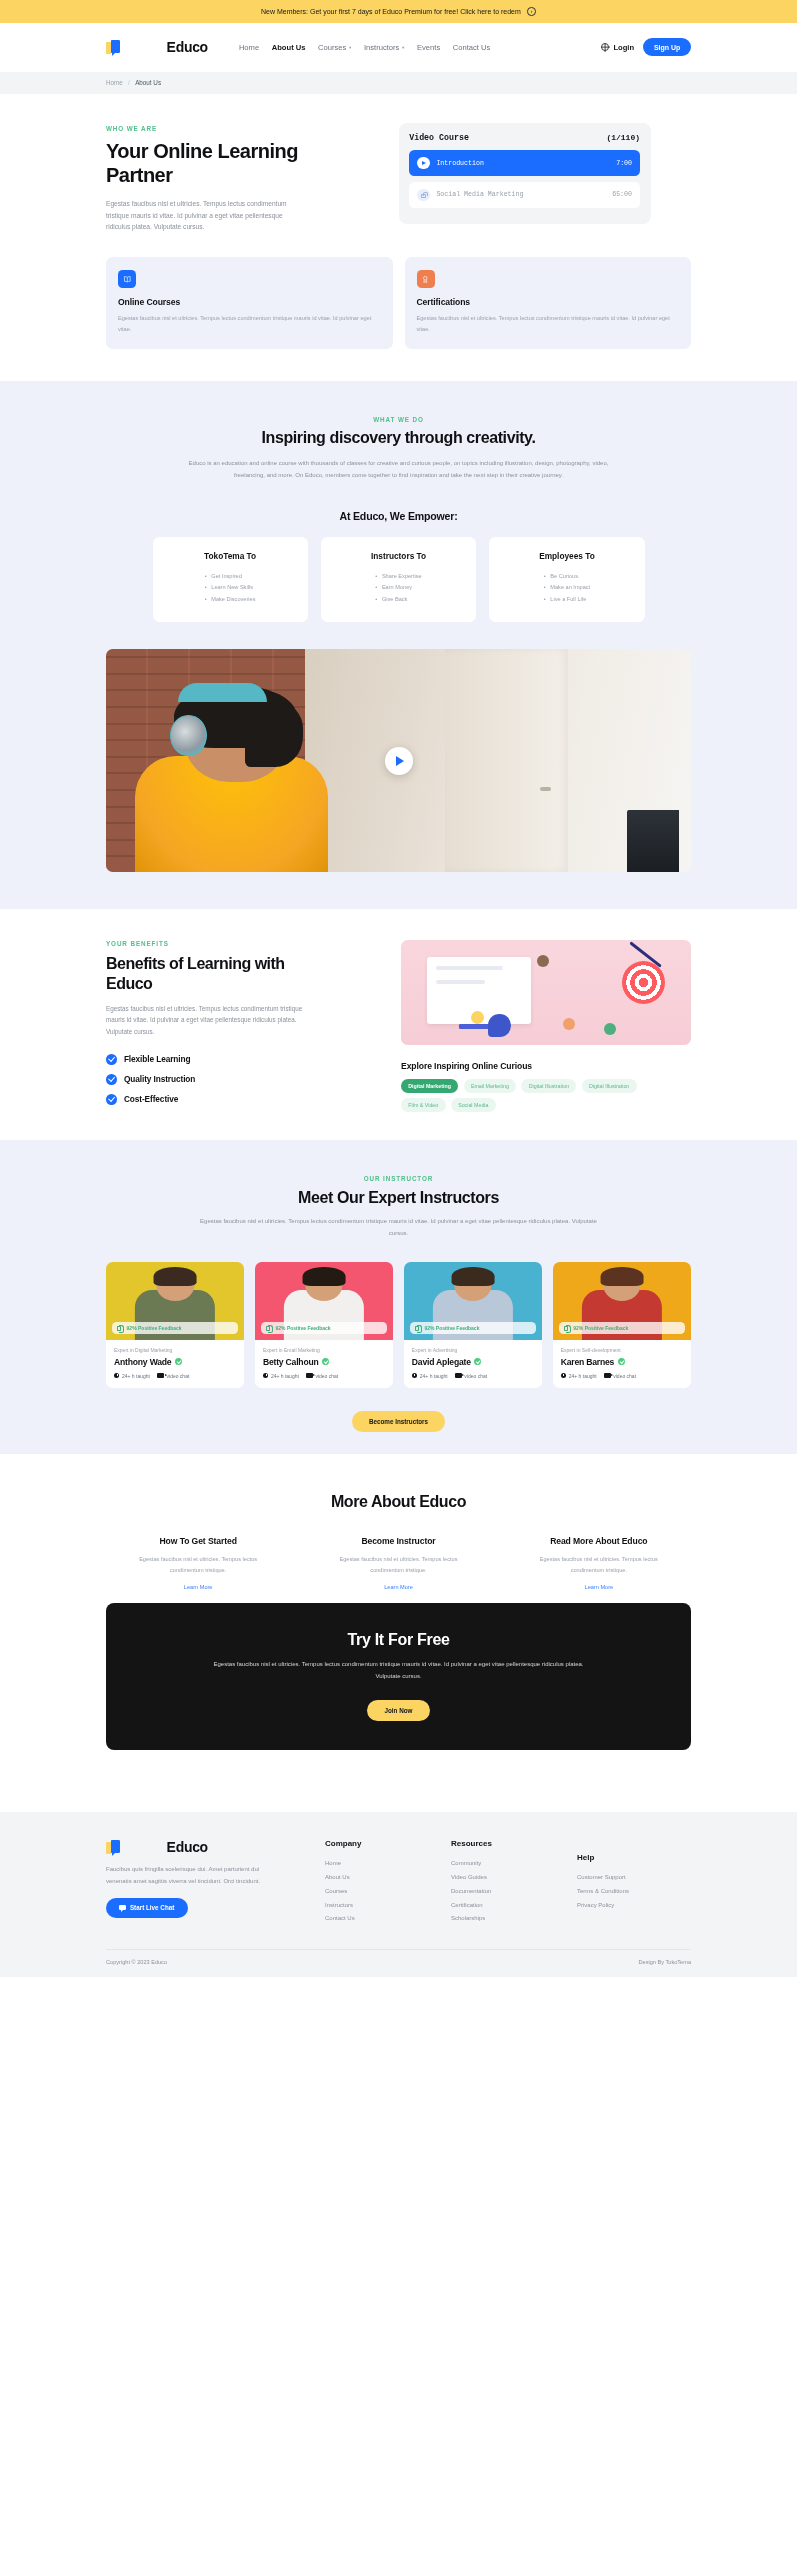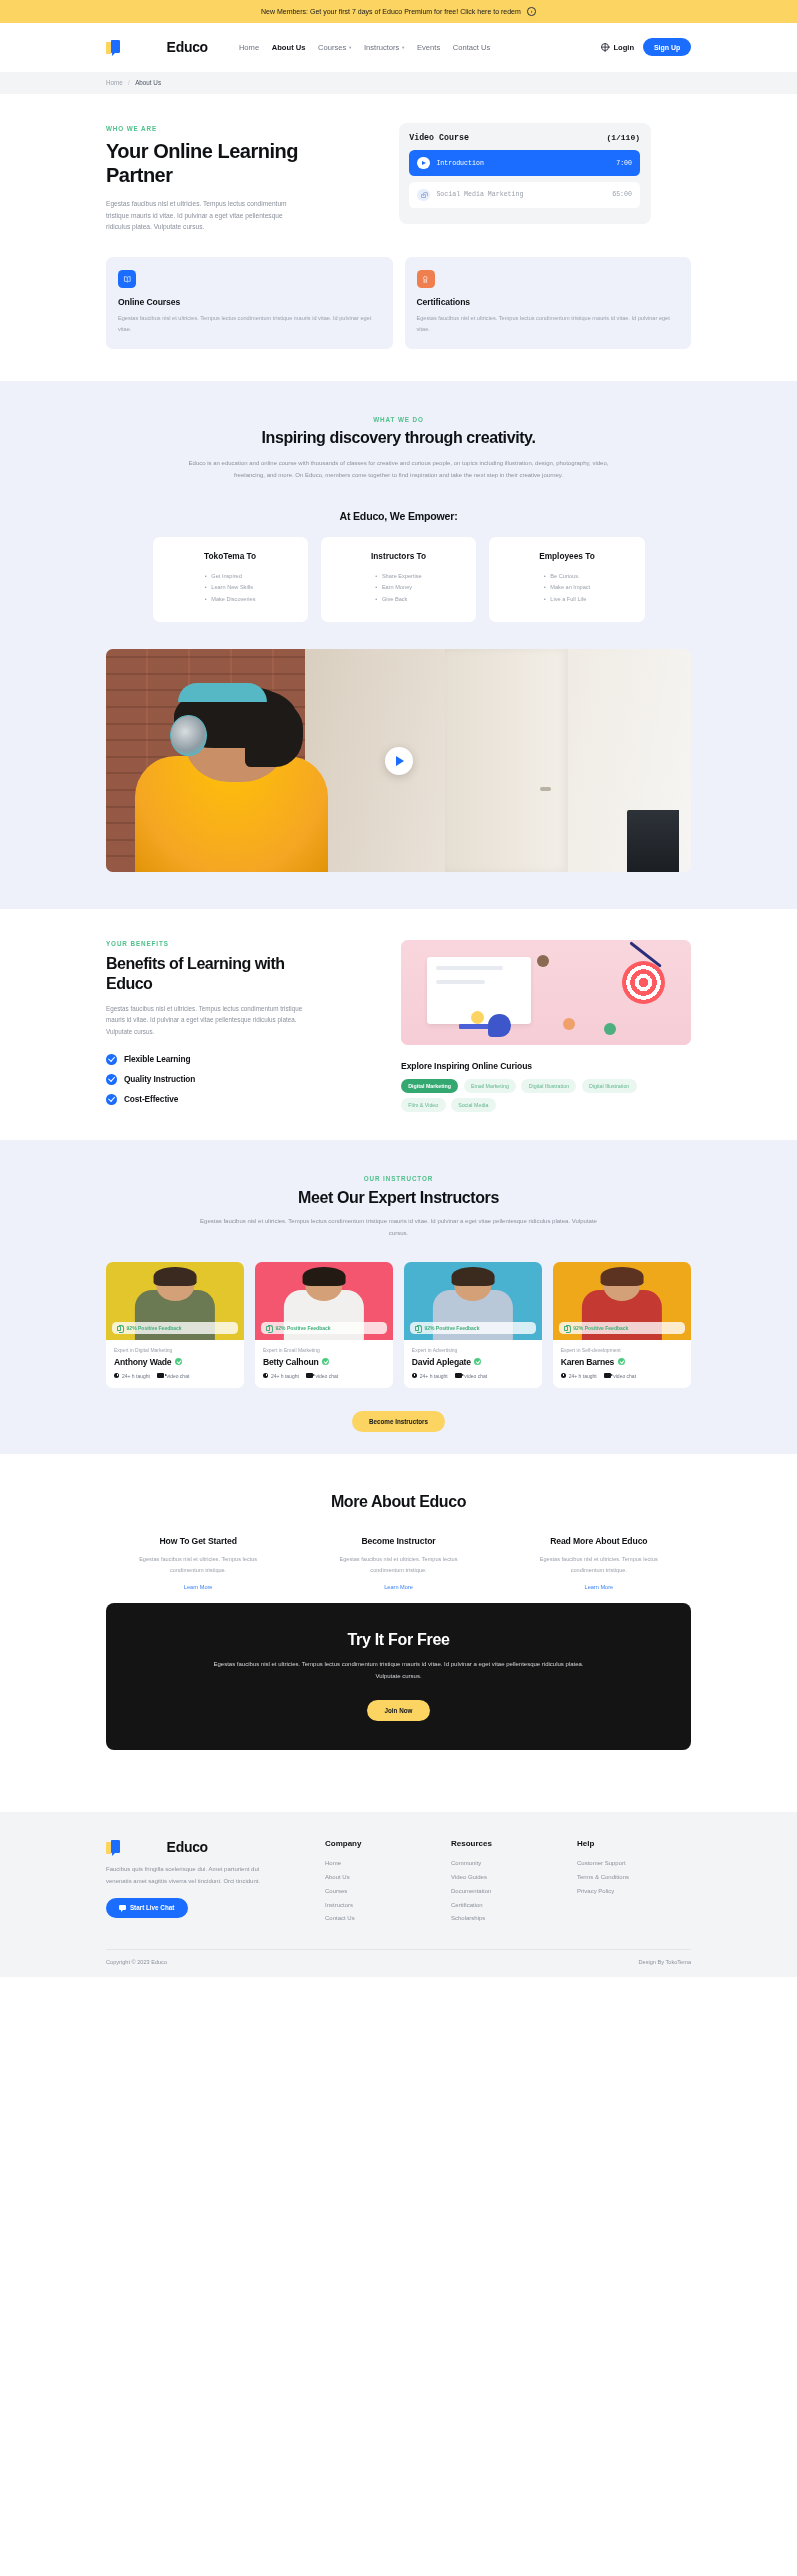--- a/index.html
+++ b/index.html
@@ -289,21 +289,21 @@
   .f-inner { width:585px;margin:0 auto;display:flex;}
   .f-brand { width: 219px; }
   .f-brand p { font-size:6px;line-height:1.9;color:#8b919b;margin-top:9.3px;max-width:163px;}
   .btn-chat {
     margin-top:10.6px;background:#1a6dff;color:#fff;border:none;font-family:inherit;
     font-size:6.3px;font-weight:700;padding:6.6px 13.3px;border-radius:13.3px;cursor:pointer;
     display:inline-flex;align-items:center;gap:4px;
   }
   .chat-ic{width:6.6px;height:5.3px;background:#fff;border-radius:1.3px;position:relative;flex:0 0 auto;}
   .chat-ic:after{content:"";position:absolute;left:1.3px;bottom:-2px;border-left:2.7px solid #fff;border-bottom:2px solid transparent;}
-  .f-cols { flex:1; display:flex; gap: 12px; }
+  .f-cols { flex:1; display:flex; gap: 12px; align-items: center; }
   .f-col { width: 33.33%; }
   .f-col h5 { font-size:8px;font-weight:700;color:#101114;margin-bottom:9.3px;}
   .f-col a { display:block;font-size:6px;color:#8b919b;text-decoration:none;line-height:2.3;}
   .f-bottom { width:585px;margin:22.6px auto 0;border-top:0.7px solid #e4e6ea;padding: 9.3px 0 12px;
     display:flex;align-items:center;justify-content:space-between;font-size:5.6px;color:#8b919b;}
 </style>
 </head>
 <body>
 
 <div class="wrap">

